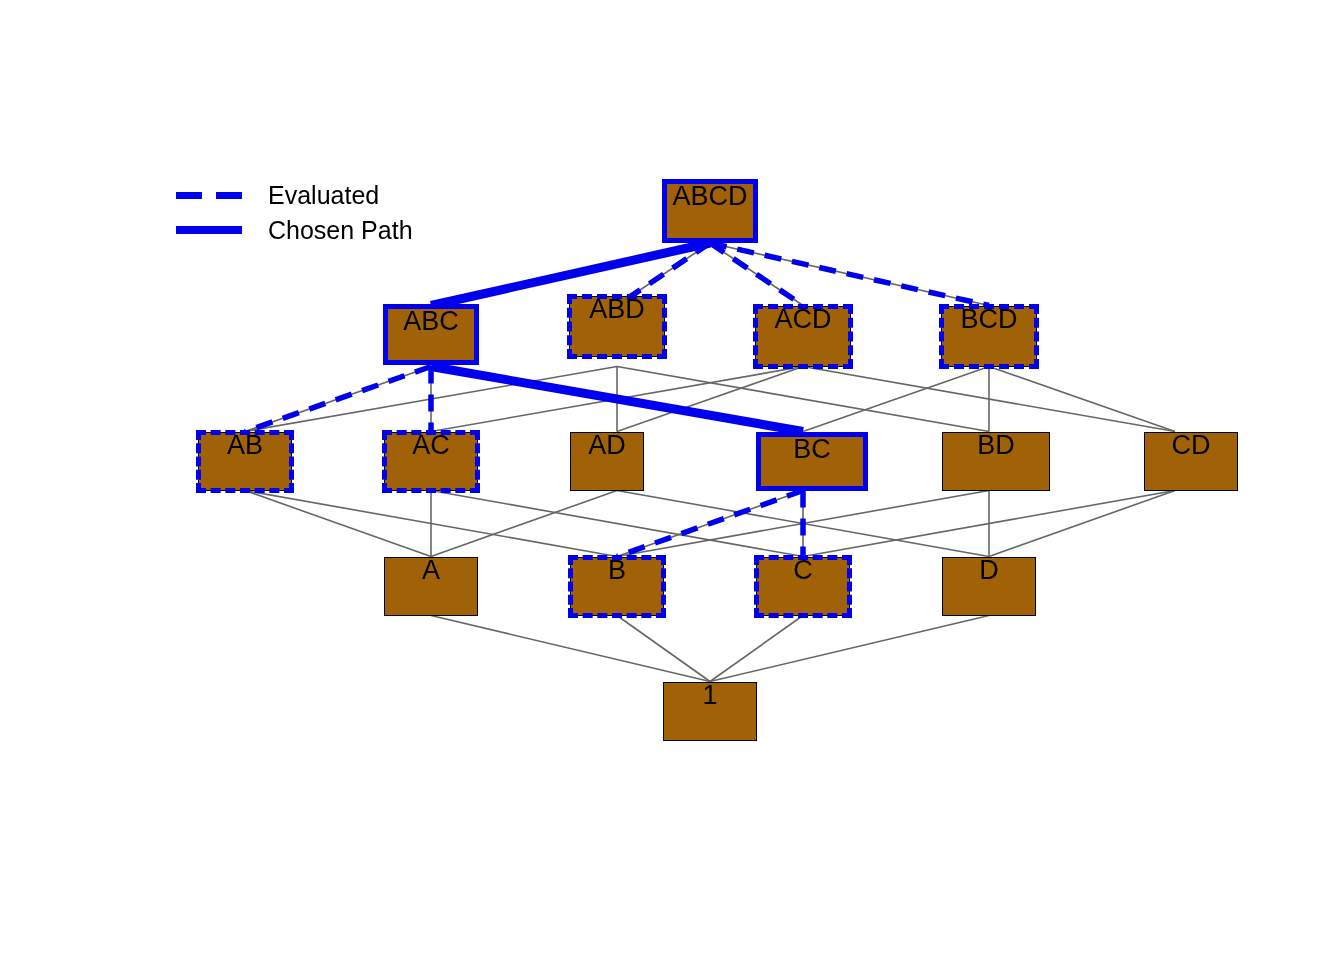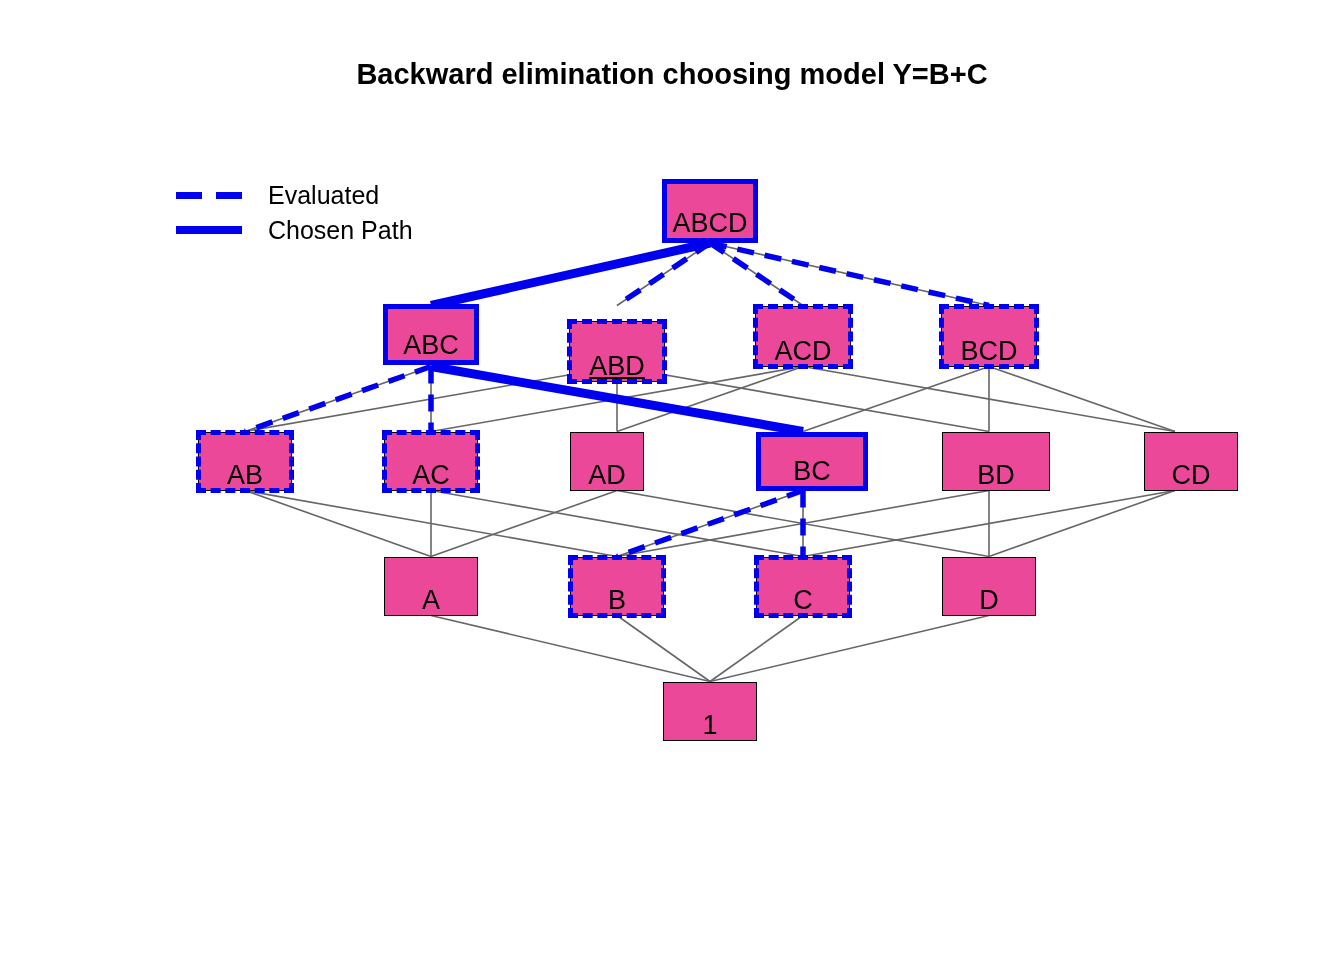--- a/index.html
+++ b/index.html
@@ -56,24 +56,24 @@
   }
   .edge-chosen {
     stroke: #0000ee;
     stroke-width: 9;
     stroke-linecap: butt;
     fill: none;
   }
   .node-box {
     position: absolute;
     box-sizing: border-box;
-    background: #ec4899;
+    background: #a16207;
     border: 1.6px solid #000000;
     display: flex;
-    align-items: flex-end;
+    align-items: flex-start;
     justify-content: center;
     font-size: 27px;
     font-family: "Liberation Sans", sans-serif;
     color: #000000;
     line-height: 1;
   }
   .node-box .node-label {
     display: block;
     transform: translateY(-1px);
   }
@@ -125,21 +125,20 @@
     font-family: "Liberation Sans", sans-serif;
     color: #000000;
     white-space: nowrap;
   }
 </style>
 </head>
 <body>
 
 <div id="stage">
 
-  <div id="title">Backward elimination choosing model Y=B+C</div>
 
   <svg id="lattice" viewBox="0 0 1344 960">
     <g id="edges-plain">
         <line x1="710" y1="243" x2="617" y2="305.5" class="edge-plain"></line>
         <line x1="710" y1="243" x2="803" y2="305.5" class="edge-plain"></line>
         <line x1="710" y1="243" x2="989" y2="305.5" class="edge-plain"></line>
         <line x1="431" y1="366.5" x2="245" y2="431.5" class="edge-plain"></line>
         <line x1="431" y1="366.5" x2="431" y2="431.5" class="edge-plain"></line>
         <line x1="617" y1="366.5" x2="245" y2="431.5" class="edge-plain"></line>
         <line x1="617" y1="366.5" x2="617" y2="431.5" class="edge-plain"></line>
@@ -182,21 +181,21 @@
       </g>
   </svg>
 
   <div id="nodes-layer">
       <div class="node-box node-chosen" style="left: 662px; top: 179px; width: 96px; height: 64px;">
         <span class="node-label">ABCD</span>
       </div>
       <div class="node-box node-chosen" style="left: 383px; top: 304px; width: 96px; height: 61px;">
         <span class="node-label">ABC</span>
       </div>
-      <div class="node-box node-eval" style="left: 569px; top: 321px; width: 96px; height: 61px; text-decoration: underline;">
+      <div class="node-box node-eval" style="left: 569px; top: 296px; width: 96px; height: 61px;">
         <span class="node-label">ABD</span>
       </div>
       <div class="node-box node-eval" style="left: 755px; top: 305.5px; width: 96px; height: 61px;">
         <span class="node-label">ACD</span>
       </div>
       <div class="node-box node-eval" style="left: 941px; top: 305.5px; width: 96px; height: 61px;">
         <span class="node-label">BCD</span>
       </div>
       <div class="node-box node-eval" style="left: 198px; top: 431.5px; width: 94px; height: 59px;">
         <span class="node-label">AB</span>

